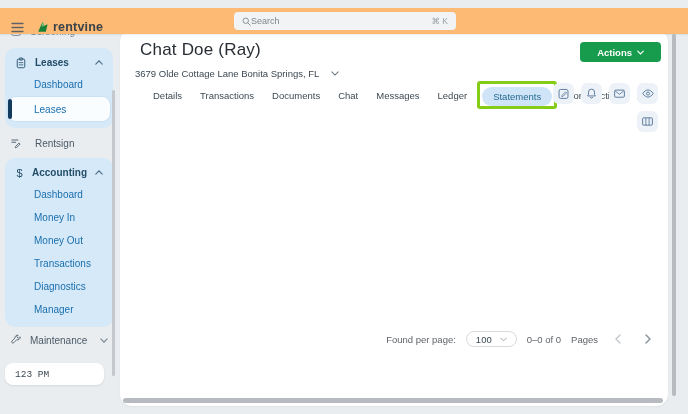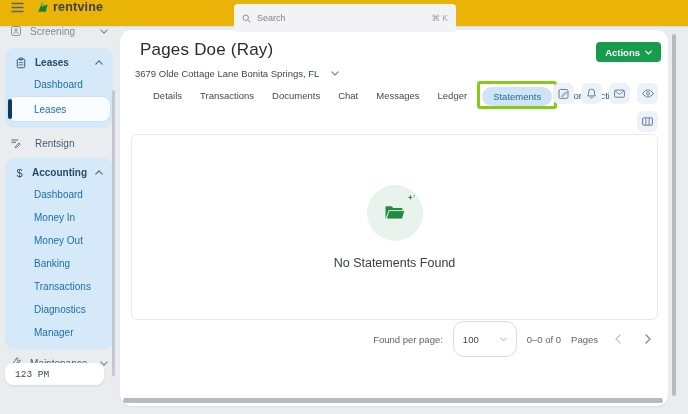--- a/index.html
+++ b/index.html
@@ -1,27 +1,27 @@
 <!DOCTYPE html>
 <html><head>
 <meta charset="utf-8">
 <style>
   * { margin:0; padding:0; box-sizing:border-box; }
   html,body { width:688px; height:414px; }
   body { font-family:"Liberation Sans", sans-serif; }
   .screen { position:relative; width:688px; height:414px; background:#e9edf0; overflow:hidden; }
 
   
-  .topbar { position:absolute; top:0; left:0; right:0; height:26px; background:#eab308;
-            z-index:20; display:flex; align-items:flex-start; box-shadow:0 1px 1px rgba(60,64,67,.08); }
+  .topbar { position:absolute; top:8px; left:0; right:0; height:26px; background:#fdba74;
+            z-index:20; display:flex; align-items:flex-end; box-shadow:0 1px 1px rgba(60,64,67,.08); }
   .hamburger { margin-left:10px; width:14px; height:14px; color:#5f6368; cursor:pointer; display:grid; place-items:center; }
   .logo { display:flex; align-items:center; gap:3px; margin-left:12px; }
   .logo-text { font-size:12.5px; font-weight:700; color:#3a4248; letter-spacing:.2px; }
-  .search { position:absolute; left:234px; top:4px; width:222px; height:28px; background:#f1f3f4;
-            border-radius:4px; display:flex; align-items:center; padding:0 8px; gap:6px; cursor:text; }
+  .search { position:absolute; left:234px; top:4px; width:222px; height:18px; background:#f1f3f4;
+            border-radius:4px; display:flex; align-items:center; padding:0 8px; cursor:text; }
   .search-ph { font-size:9px; color:#80868b; flex:1; }
   .search-sc { font-size:8.5px; color:#9aa0a6; }
   .top-right { position:absolute; right:6px; top:0; height:26px; display:flex; align-items:center; gap:13px; }
   .top-icon { color:#3c4043; width:14px; height:14px; display:grid; place-items:center; cursor:pointer; position:relative; }
   .bell-dot { position:absolute; top:-1px; right:-1px; width:5px; height:5px; border-radius:50%; background:#1a73e8; border:1px solid #fff; }
   .avatar { width:20px; height:20px; border-radius:50%; background:#aab2b9; color:#fff; font-size:8px; font-weight:700;
             display:grid; place-items:center; cursor:pointer; }
 
   
   .sidebar { position:absolute; top:26px; left:0; width:118px; bottom:16px; }
@@ -42,40 +42,40 @@
                  box-shadow:0 1px 2px rgba(60,64,67,.12); cursor:pointer;font-family:Liberation Mono, monospace; }
   .side-scrollbar { position:absolute; right:3px; top:64px; width:3px; height:286px; background:#c5c9cd; border-radius:2px; cursor:pointer; }
 
   
   .panel { position:absolute; left:120px; top:30px; width:548px; height:376px; background:#fff; border-radius:12px;
            box-shadow:0 1px 2px rgba(60,64,67,.06); }
   .page-title { position:absolute; left:20px; top:10px; font-size:17px; font-weight:400; color:#272d33; letter-spacing:.2px; }
   .subtitle { position:absolute; left:15px; top:38px; display:flex; align-items:center; gap:12px; cursor:pointer; }
   .subtitle-text { font-size:9.5px; color:#3c4852; }
   .subtitle .chev { color:#6b7challenge780; color:#6b7780; }
-  .actions-btn { position:absolute; right:7px; top:12px; height:20px; padding:0 9px; background:#169c4c; border-radius:4px;
+  .actions-btn { position:absolute; right:7px; top:12px; height:20px; padding:0 17px; background:#169c4c; border-radius:4px;
                  display:flex; align-items:center; gap:5px; color:#fff; font-size:9.5px; font-weight:600; cursor:pointer; }
   .tabs { position:absolute; left:24px; top:52px; height:26px; display:flex; align-items:center; }
   .tab { padding:0 9px; font-size:9.5px; color:#3e4a54; cursor:pointer; white-space:nowrap; }
   .tab-hl { border:3px solid #84cc16; border-radius:3px; padding:2px; margin:0 1px; }
   .tab-active { background:#cfe4f6; border-radius:11px; padding:4px 11px; font-size:9.5px; color:#276a93; cursor:pointer; white-space:nowrap; }
   .tabs-more { color:#5f6b76; padding:0 4px; cursor:pointer; display:grid; place-items:center; }
   .toolbar { position:absolute; right:10px; top:53px; display:flex; gap:7px; }
   .tool-btn { width:21px; height:21px; border-radius:6px; background:#edf2f8; color:#5b7a9d; display:grid; place-items:center; cursor:pointer; }
   .toolbar2 { position:absolute; right:10px; top:81px; }
 
   .card { position:absolute; left:11px; top:104px; width:527px; height:186px; border:1px solid #e7eaed; border-radius:6px;
           display:flex; flex-direction:column; align-items:center; justify-content:center; }
   .empty-circle { width:56px; height:56px; border-radius:50%; background:#e7f3ec; display:grid; place-items:center; position:relative; }
   .empty-sparkle { position:absolute; top:9px; right:7px; color:#1e8e3e; }
   .empty-text { margin-top:15px; font-size:12.5px; color:#3a4046; }
 
   .pagination { position:absolute; right:14px; top:298px; height:22px; display:flex; align-items:center; gap:10px;
                 font-size:9.5px; color:#5f6368; }
-  .pp-pill { height:36px; border:1px solid #d7dbdf; border-radius:11px; padding:0 9px; display:flex; align-items:center; gap:21px;
+  .pp-pill { height:16px; border:1px solid #d7dbdf; border-radius:11px; padding:0 9px; display:flex; align-items:center; gap:8px;
              color:#3c4852; cursor:pointer; }
   .pg-chev { display:grid; place-items:center; padding:0 3px; cursor:pointer; }
   .pg-prev { color:#c3c7cb; margin-left:4px; }
   .pg-next { color:#878e95; margin-left:8px; }
 
   .hscrollbar { position:absolute; left:3px; right:5px; bottom:3px; height:5px; background:#b7bbc0; border-radius:3px; cursor:pointer; }
   .vscrollbar { position:absolute; left:672px; top:34px; width:4px; height:362px; background:#b7bbc0; border-radius:2px; cursor:pointer; }
 
   svg { display:block; }
 </style>
@@ -155,21 +155,20 @@
         <span>Accounting</span>
         <span class="chev">
           <svg width="8" height="5" viewBox="0 0 10 6">
               <path d="M1 5 L5 1 L9 5" fill="none" stroke="currentColor" stroke-width="1.4" stroke-linecap="round"></path>
             </svg>
         </span>
       </div>
       <div class="schild">Dashboard</div>
       <div class="schild">Money In</div>
       <div class="schild">Money Out</div>
-      <div class="schild">Banking</div>
       <div class="schild">Transactions</div>
       <div class="schild">Diagnostics</div>
       <div class="schild">Manager</div>
     </div>
 
 
     <div class="srow">
       <svg width="12" height="12" viewBox="0 0 16 16">
           <path d="M13.6 4.2 a3.4 3.4 0 0 1-4.6 3.4 L5 11.6 a1.6 1.6 0 0 1-2.3-2.3 L6.7 5.3 A3.4 3.4 0 0 1 10.9 1.6 L8.9 3.6 l2.2 2.2 2.1-2.1 c.2.2.4.4.4.5z" fill="none" stroke="currentColor" stroke-width="1.1" stroke-linejoin="round"></path>
         </svg>
@@ -180,21 +179,21 @@
           </svg>
       </span>
     </div>
 
     <div class="side-footer">123 PM</div>
     <div class="side-scrollbar"></div>
   </div>
 
   <div class="panel">
 
-    <div class="page-title">Pages Doe (Ray)</div>
+    <div class="page-title">Chat Doe (Ray)</div>
 
     <div class="subtitle">
       <span class="subtitle-text">3679 Olde Cottage Lane Bonita Springs, FL</span>
       <span class="chev" style="color:#6b7780;">
         <svg width="8" height="5" viewBox="0 0 10 6">
             <path d="M1 1 L5 5 L9 1" fill="none" stroke="currentColor" stroke-width="1.3" stroke-linecap="round"></path>
           </svg>
       </span>
     </div>
 
@@ -251,35 +250,20 @@
     </div>
     <div class="toolbar2">
       <div class="tool-btn">
         <svg width="13" height="13" viewBox="0 0 16 16">
             <rect x="2" y="3.5" width="12" height="9" rx="1.2" fill="none" stroke="currentColor" stroke-width="1.2"></rect>
             <path d="M6 3.5 v9 M10 3.5 v9" stroke="currentColor" stroke-width="1.1"></path>
           </svg>
       </div>
     </div>
 
-    <div class="card">
-      <div class="empty-circle">
-        <svg width="24" height="22" viewBox="0 0 24 22">
-          <path d="M2.5 5.5 a1.3 1.3 0 0 1 1.3-1.3 h4.6 l1.9 1.9 h7.9 a1.3 1.3 0 0 1 1.3 1.3 v1.4 H6 L2.5 17 Z" fill="#1e8e3e"></path>
-          <path d="M5.8 8.6 H21.8 l-2.4 8.4 H3.4 Z" fill="#1e8e3e" stroke="#e7f3ec" stroke-width="0.9"></path>
-        </svg>
-        <span class="empty-sparkle">
-          <svg width="9" height="9" viewBox="0 0 12 12">
-              <path d="M4.5 1 L5.4 3.6 L8 4.5 L5.4 5.4 L4.5 8 L3.6 5.4 L1 4.5 L3.6 3.6 Z" fill="#1e8e3e"></path>
-              <circle cx="9.8" cy="2.4" r="0.9" fill="#1e8e3e"></circle>
-            </svg>
-        </span>
-      </div>
-      <div class="empty-text">No Statements Found</div>
-    </div>
 
     <div class="pagination">
       <span>Found per page:</span>
       <span class="pp-pill">
         <span>100</span>
         <svg width="7" height="5" viewBox="0 0 10 6" style="color:#9aa0a6">
             <path d="M1 1 L5 5 L9 1" fill="none" stroke="currentColor" stroke-width="1.3" stroke-linecap="round"></path>
           </svg>
       </span>
       <span>0–0 of 0</span>

